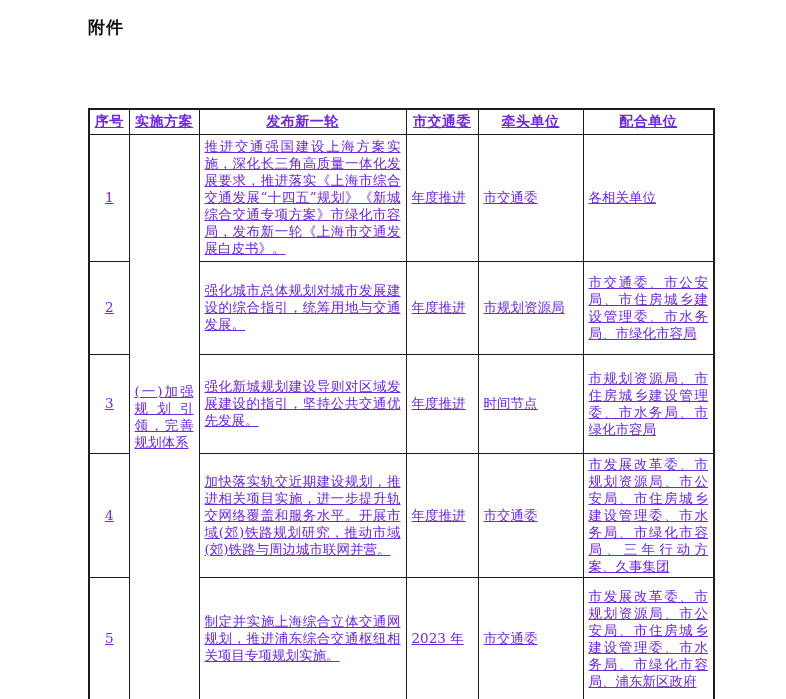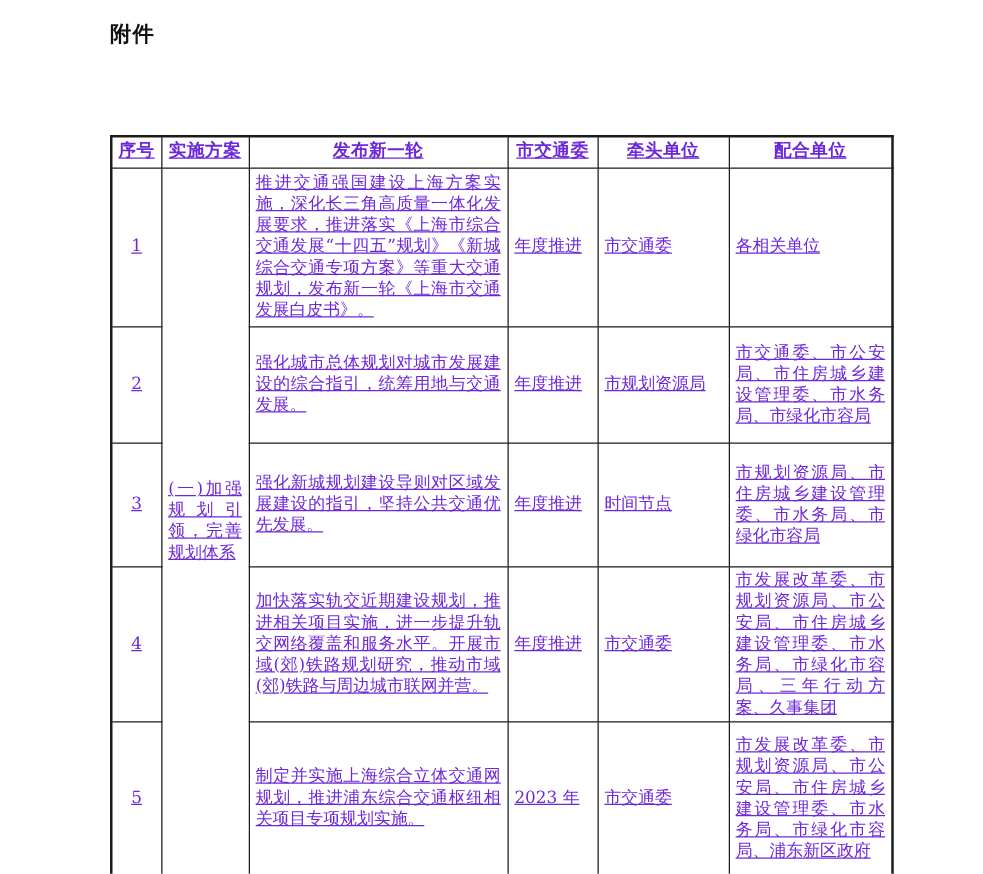--- a/index.html
+++ b/index.html
@@ -112,21 +112,21 @@
         <th>实施方案</th>
         <th>发布新一轮</th>
         <th>市交通委</th>
         <th>牵头单位</th>
         <th>配合单位</th>
       </tr>
 
       <tr class="row-1">
         <td class="c-no">1</td>
         <td class="c-plan" rowspan="5">(一)加强规划引领，完善规划体系</td>
-        <td class="c-content">推进交通强国建设上海方案实施，深化长三角高质量一体化发展要求，推进落实《上海市综合交通发展“十四五”规划》《新城综合交通专项方案》等重大交通规划，发布新一轮《上海市交通发展白皮书》。</td>
+        <td class="c-content">推进交通强国建设上海方案实施，深化长三角高质量一体化发展要求，推进落实《上海市综合交通发展“十四五”规划》《新城综合交通专项方案》市绿化市容局，发布新一轮《上海市交通发展白皮书》。</td>
         <td class="c-time">年度推进</td>
         <td class="c-lead">市交通委</td>
         <td class="c-support">各相关单位</td>
       </tr>
 
       <tr class="row-2">
         <td class="c-no">2</td>
         <td class="c-content">强化城市总体规划对城市发展建设的综合指引，统筹用地与交通发展。</td>
         <td class="c-time">年度推进</td>
         <td class="c-lead">市规划资源局</td>

